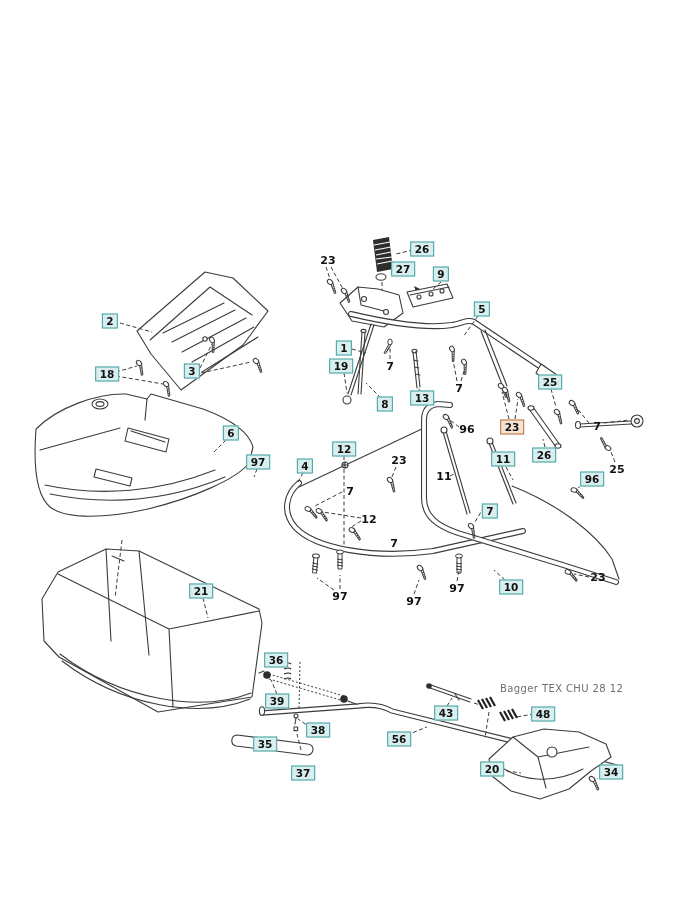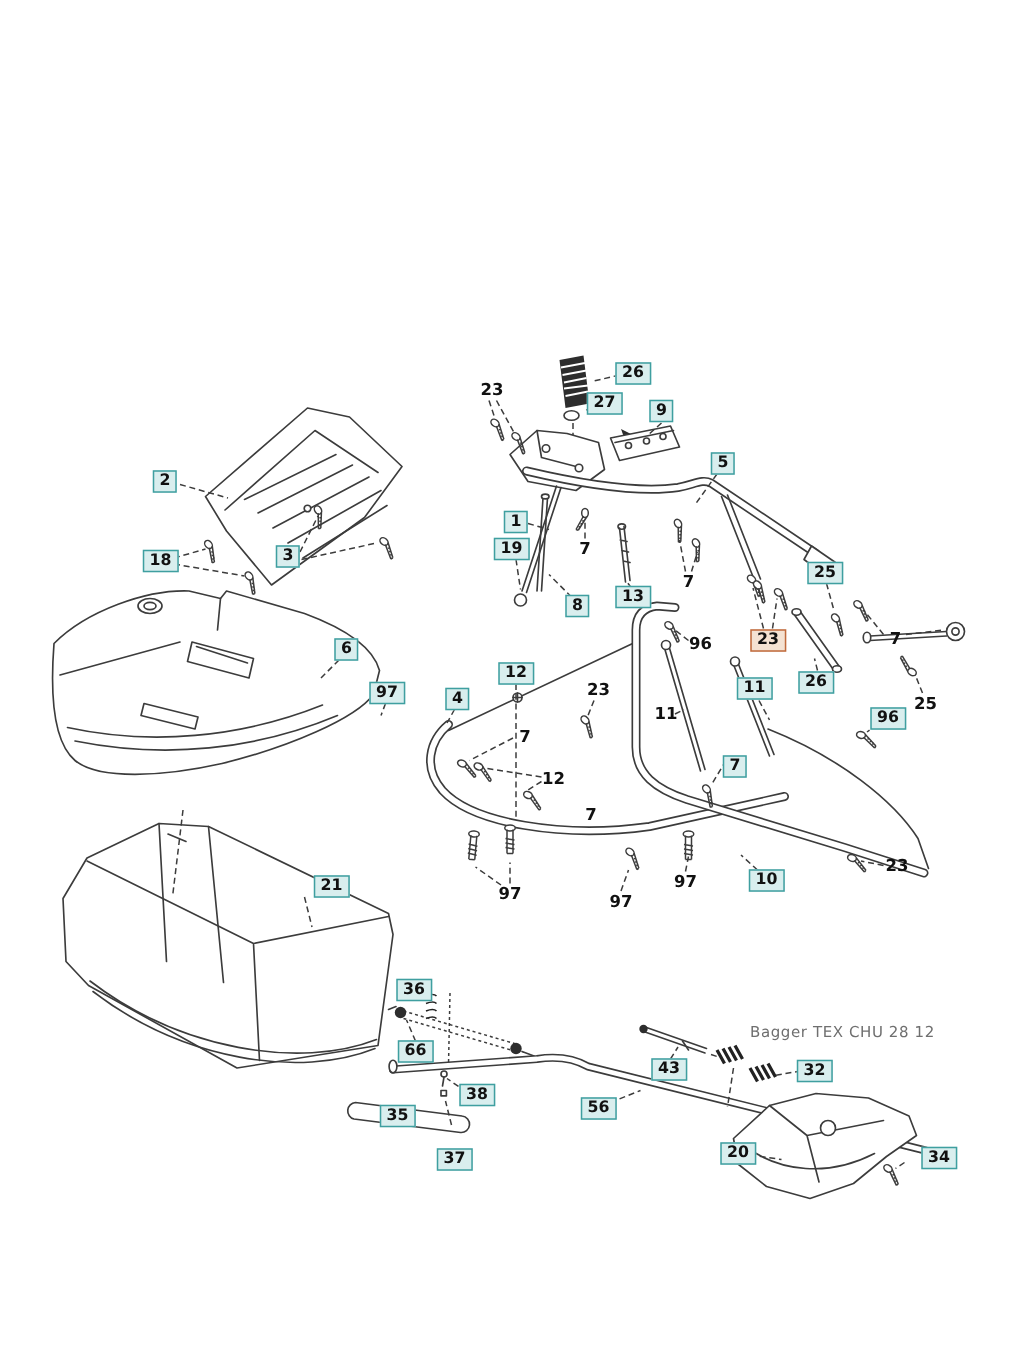--- a/index.html
+++ b/index.html
@@ -272,31 +272,31 @@
     <div class="callout boxed" style="left: 258px; top: 462px;">97</div>
     <div class="callout boxed" style="left: 344px; top: 449px;">12</div>
     <div class="callout boxed" style="left: 305px; top: 466px;">4</div>
     <div class="callout boxed" style="left: 550px; top: 382px;">25</div>
     <div class="callout highlighted" style="left: 512px; top: 427px;">23</div>
     <div class="callout boxed" style="left: 544px; top: 455px;">26</div>
     <div class="callout boxed" style="left: 503px; top: 459px;">11</div>
     <div class="callout boxed" style="left: 490px; top: 511px;">7</div>
     <div class="callout boxed" style="left: 592px; top: 479px;">96</div>
     <div class="callout boxed" style="left: 511px; top: 587px;">10</div>
-    <div class="callout boxed" style="left: 201px; top: 591px; margin-left: 20px;">21</div>
+    <div class="callout boxed" style="left: 201px; top: 591px;">21</div>
     <div class="callout boxed" style="left: 276px; top: 660px;">36</div>
-    <div class="callout boxed" style="left: 277px; top: 701px;">66</div>
+    <div class="callout boxed" style="left: 277px; top: 701px;">39</div>
     <div class="callout boxed" style="left: 318px; top: 730px;">38</div>
     <div class="callout boxed" style="left: 303px; top: 757px; margin-top: 16px;">37</div>
     <div class="callout boxed" style="left: 265px; top: 744px;">35</div>
     <div class="callout boxed" style="left: 399px; top: 739px;">56</div>
     <div class="callout boxed" style="left: 446px; top: 713px;">43</div>
-    <div class="callout boxed" style="left: 543px; top: 714px;">32</div>
+    <div class="callout boxed" style="left: 543px; top: 714px;">48</div>
     <div class="callout boxed" style="left: 492px; top: 769px;">20</div>
-    <div class="callout boxed" style="left: 611px; top: 772px; margin-left: 15px;">34</div>
+    <div class="callout boxed" style="left: 611px; top: 772px;">34</div>
     <div class="callout plain" style="left: 328px; top: 260px;">23</div>
     <div class="callout plain" style="left: 390px; top: 366px;">7</div>
     <div class="callout plain" style="left: 459px; top: 388px;">7</div>
     <div class="callout plain" style="left: 597px; top: 426px;">7</div>
     <div class="callout plain" style="left: 617px; top: 469px;">25</div>
     <div class="callout plain" style="left: 467px; top: 429px;">96</div>
     <div class="callout plain" style="left: 399px; top: 460px;">23</div>
     <div class="callout plain" style="left: 444px; top: 476px;">11</div>
     <div class="callout plain" style="left: 350px; top: 491px;">7</div>
     <div class="callout plain" style="left: 369px; top: 519px;">12</div>

